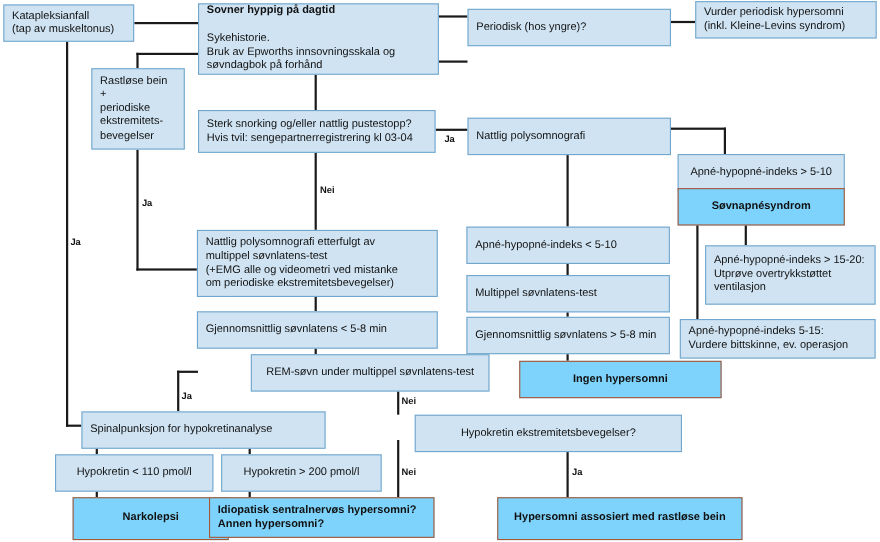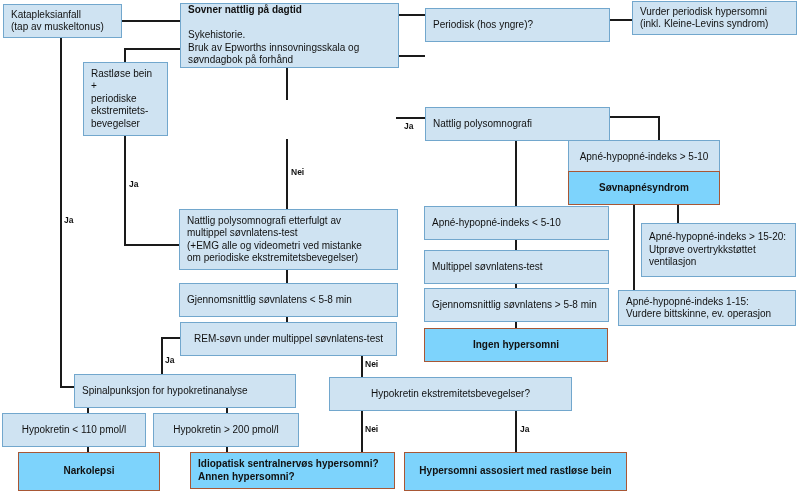--- a/index.html
+++ b/index.html
@@ -6,21 +6,21 @@
   .canvas{
     position:relative;width:800px;height:493px;background:#ffffff;
     font-family:"Liberation Sans", sans-serif;color:#111;overflow:hidden;
   }
   .box{
     position:absolute;box-sizing:border-box;border:1.5px solid #72a7cd;
     background:#cfe3f2;display:flex;align-items:center;justify-content:flex-start;
     font-size:10px;line-height:1.25;padding:16px 7px;white-space:pre-line;
     text-align:left;
   }
-  .box.center{justify-content:center;text-align:left;}
+  .box.center{justify-content:center;text-align:left;margin-left:48px;}
   .box.orange{
     background:#7dd3fc;border-color:#a85735;font-weight:bold;
   }
   .box .title{font-weight:bold;display:block;}
   .box .body{display:block;}
   .stack{display:block;}
   .line{position:absolute;background:#1a1a1a;}
   .edge-label{
     position:absolute;font-size:8.5px;font-weight:bold;color:#111;
     white-space:nowrap;
@@ -74,21 +74,21 @@
   <span class="edge-label" style="left:365px;top:424px">Nei</span>
   <span class="edge-label" style="left:520px;top:424px">Ja</span>
 
   <div class="box" style="left:3px;top:4px;width:119px;height:33px">
     <span>Katapleksianfall
 (tap av muskeltonus)</span>
   </div>
 
   <div class="box" style="left:180px;top:3px;width:219px;height:65px">
     <span class="stack">
-      <span class="title">Sovner nattlig på dagtid</span>
+      <span class="title">Sovner hyppig på dagtid</span>
       <span class="body">Sykehistorie.
 Bruk av Epworths innsovningsskala og
 søvndagbok på forhånd</span>
     </span>
   </div>
 
   <div class="box" style="left:425px;top:8px;width:185px;height:23px">
     <span>Periodisk (hos yngre)?</span>
   </div>
 
@@ -98,20 +98,24 @@
   </div>
 
 
   <div class="box" style="left:83px;top:62px;width:85px;height:74px">
     <span>Rastløse bein +
 periodiske
 ekstremitets-
 bevegelser</span>
   </div>
 
+  <div class="box" style="left:180px;top:100px;width:216px;height:39px">
+    <span>Sterk snorking og/eller nattlig pustestopp?
+Hvis tvil: sengepartnerregistrering kl 03-04</span>
+  </div>
 
   <div class="box" style="left:425px;top:107px;width:185px;height:23px">
     <span>Nattlig polysomnografi</span>
   </div>
 
   <div class="box center" style="left:568px;top:140px;width:152px;height:22px">
     <span>Apné-hypopné-indeks &gt; 5-10</span>
   </div>
 
   <div class="box orange center" style="left:568px;top:171px;width:152px;height:24px">
@@ -141,21 +145,21 @@
 
   <div class="box" style="left:179px;top:283px;width:219px;height:24px">
     <span>Gjennomsnittlig søvnlatens &lt; 5-8 min</span>
   </div>
 
   <div class="box" style="left:424px;top:288px;width:185px;height:23px">
     <span>Gjennomsnittlig søvnlatens &gt; 5-8 min</span>
   </div>
 
   <div class="box" style="left:618px;top:290px;width:178px;height:36px">
-    <span>Apné-hypopné-indeks 1-15:
+    <span>Apné-hypopné-indeks 5-15:
 Vurdere bittskinne, ev. operasjon</span>
   </div>
 
   <div class="box center" style="left:180px;top:322px;width:217px;height:25px">
     <span>REM-søvn under multippel søvnlatens-test</span>
   </div>
 
   <div class="box orange center" style="left:424px;top:328px;width:184px;height:23px">
     <span>Ingen hypersomni</span>
   </div>

